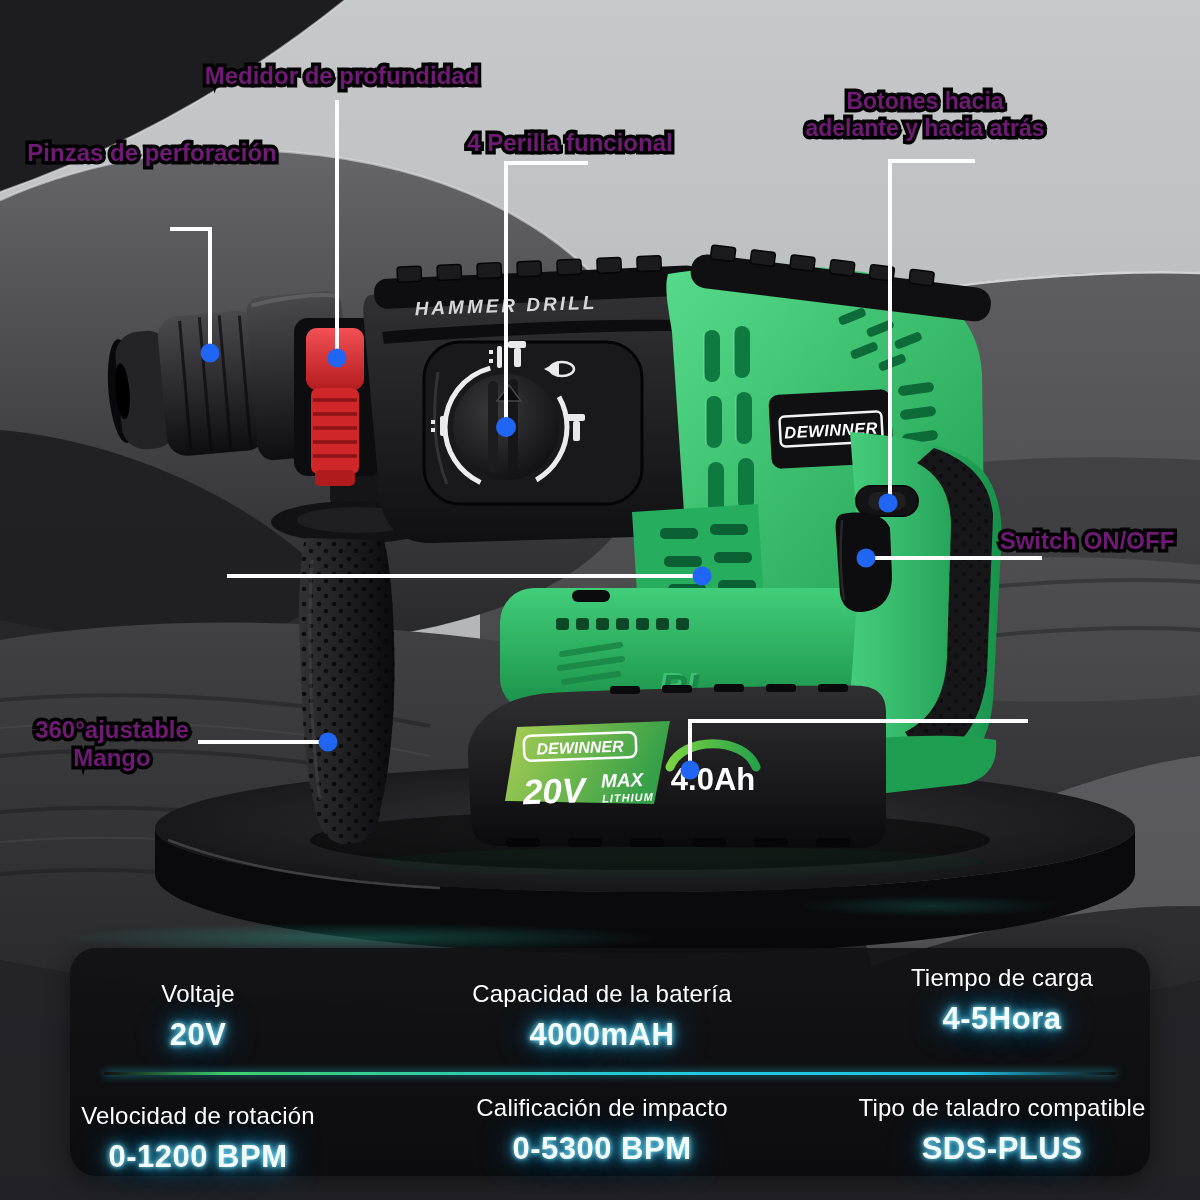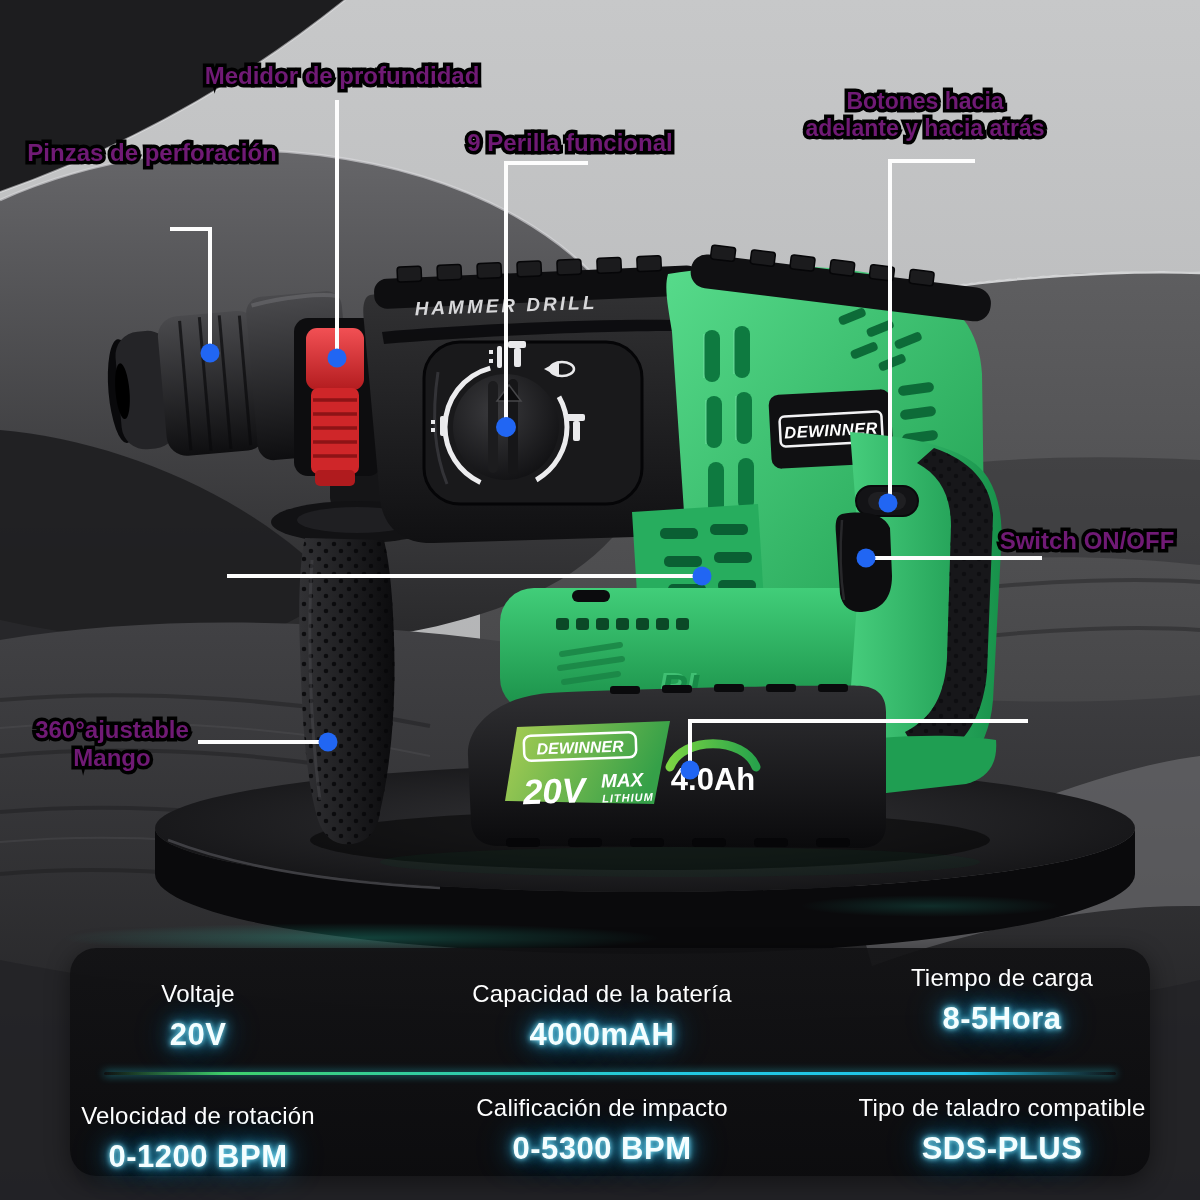--- a/index.html
+++ b/index.html
@@ -376,21 +376,21 @@
     </g>
   </svg>
 
   <div class="callout-label" style="left:342px;top:62px">
     <div>Medidor de profundidad</div>
   </div>
   <div class="callout-label" style="left:152px;top:139px">
     <div>Pinzas de perforación</div>
   </div>
   <div class="callout-label" style="left:570px;top:129px">
-    <div>9 Perilla funcional</div>
+    <div>4 Perilla funcional</div>
   </div>
   <div class="callout-label sm" style="left:925px;top:88px">
     <div>Botones hacia</div>
     <div>adelante y hacia atrás</div>
   </div>
   <div class="callout-label" style="left:1087px;top:527px">
     <div>Switch ON/OFF</div>
   </div>
   <div class="callout-label" style="left:112px;top:716px">
     <div>360°ajustable</div>
@@ -401,21 +401,21 @@
     <div class="spec-cell" style="left:128px;top:32px">
       <div class="spec-label">Voltaje</div>
       <div class="spec-value">20V</div>
     </div>
     <div class="spec-cell" style="left:532px;top:32px">
       <div class="spec-label">Capacidad de la batería</div>
       <div class="spec-value">4000mAH</div>
     </div>
     <div class="spec-cell" style="left:932px;top:16px">
       <div class="spec-label">Tiempo de carga</div>
-      <div class="spec-value">8-5Hora</div>
+      <div class="spec-value">4-5Hora</div>
     </div>
     <div class="spec-divider"></div>
     <div class="spec-cell" style="left:128px;top:154px">
       <div class="spec-label">Velocidad de rotación</div>
       <div class="spec-value">0-1200 BPM</div>
     </div>
     <div class="spec-cell" style="left:532px;top:146px">
       <div class="spec-label">Calificación de impacto</div>
       <div class="spec-value">0-5300 BPM</div>
     </div>

